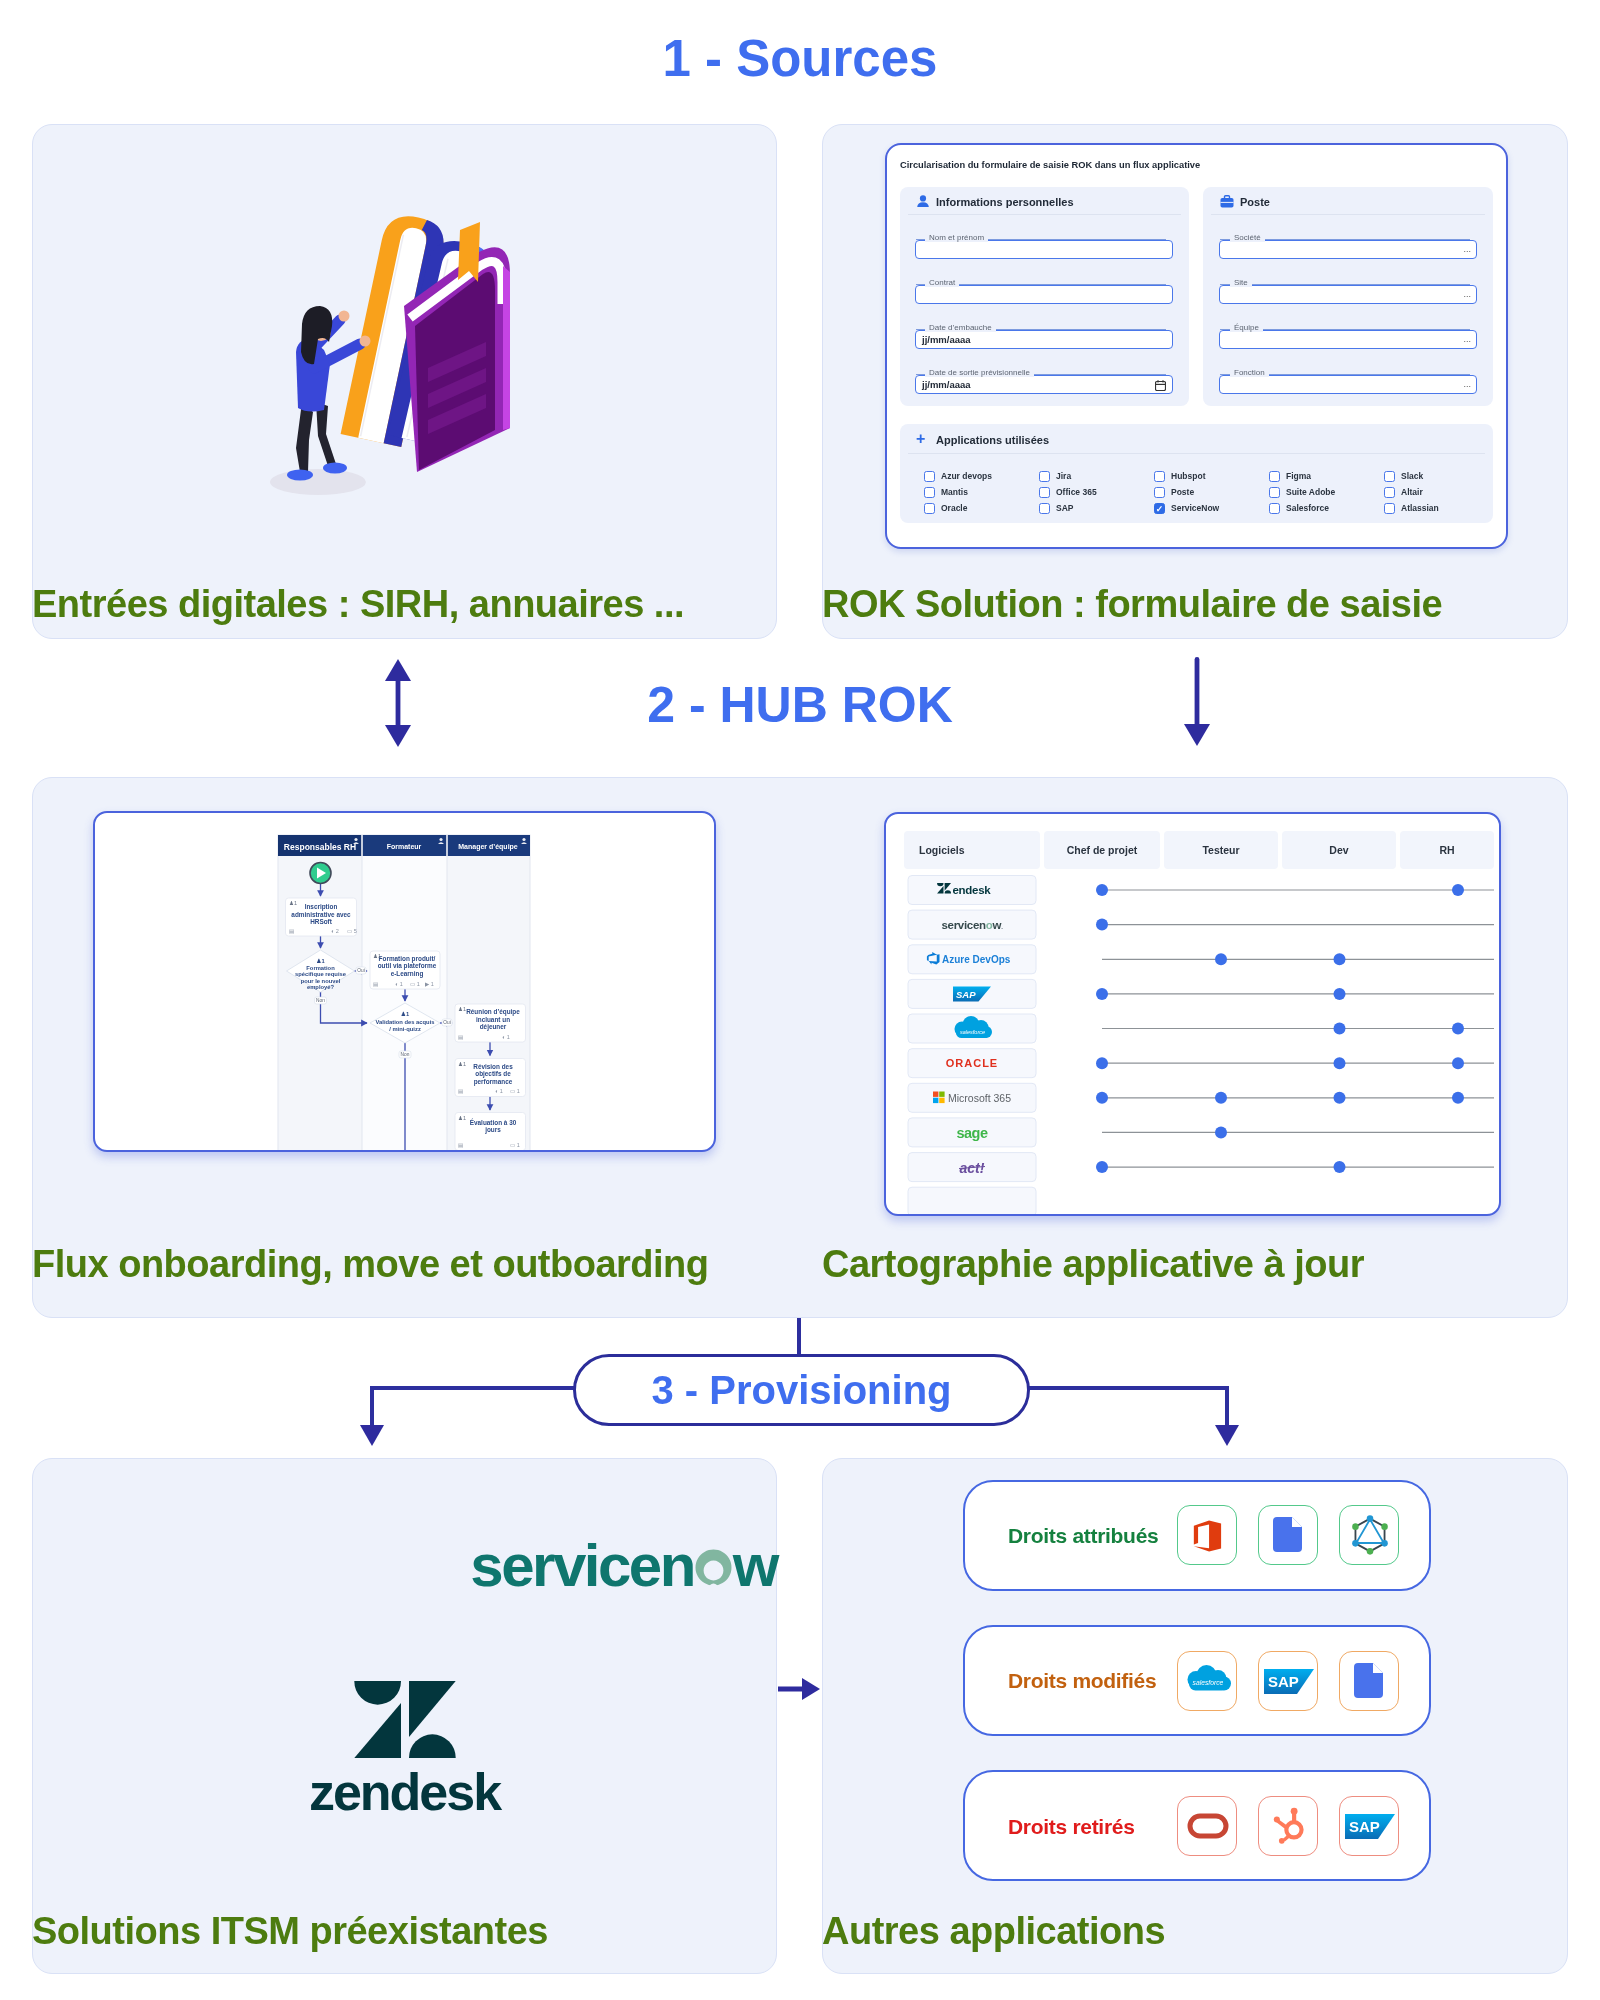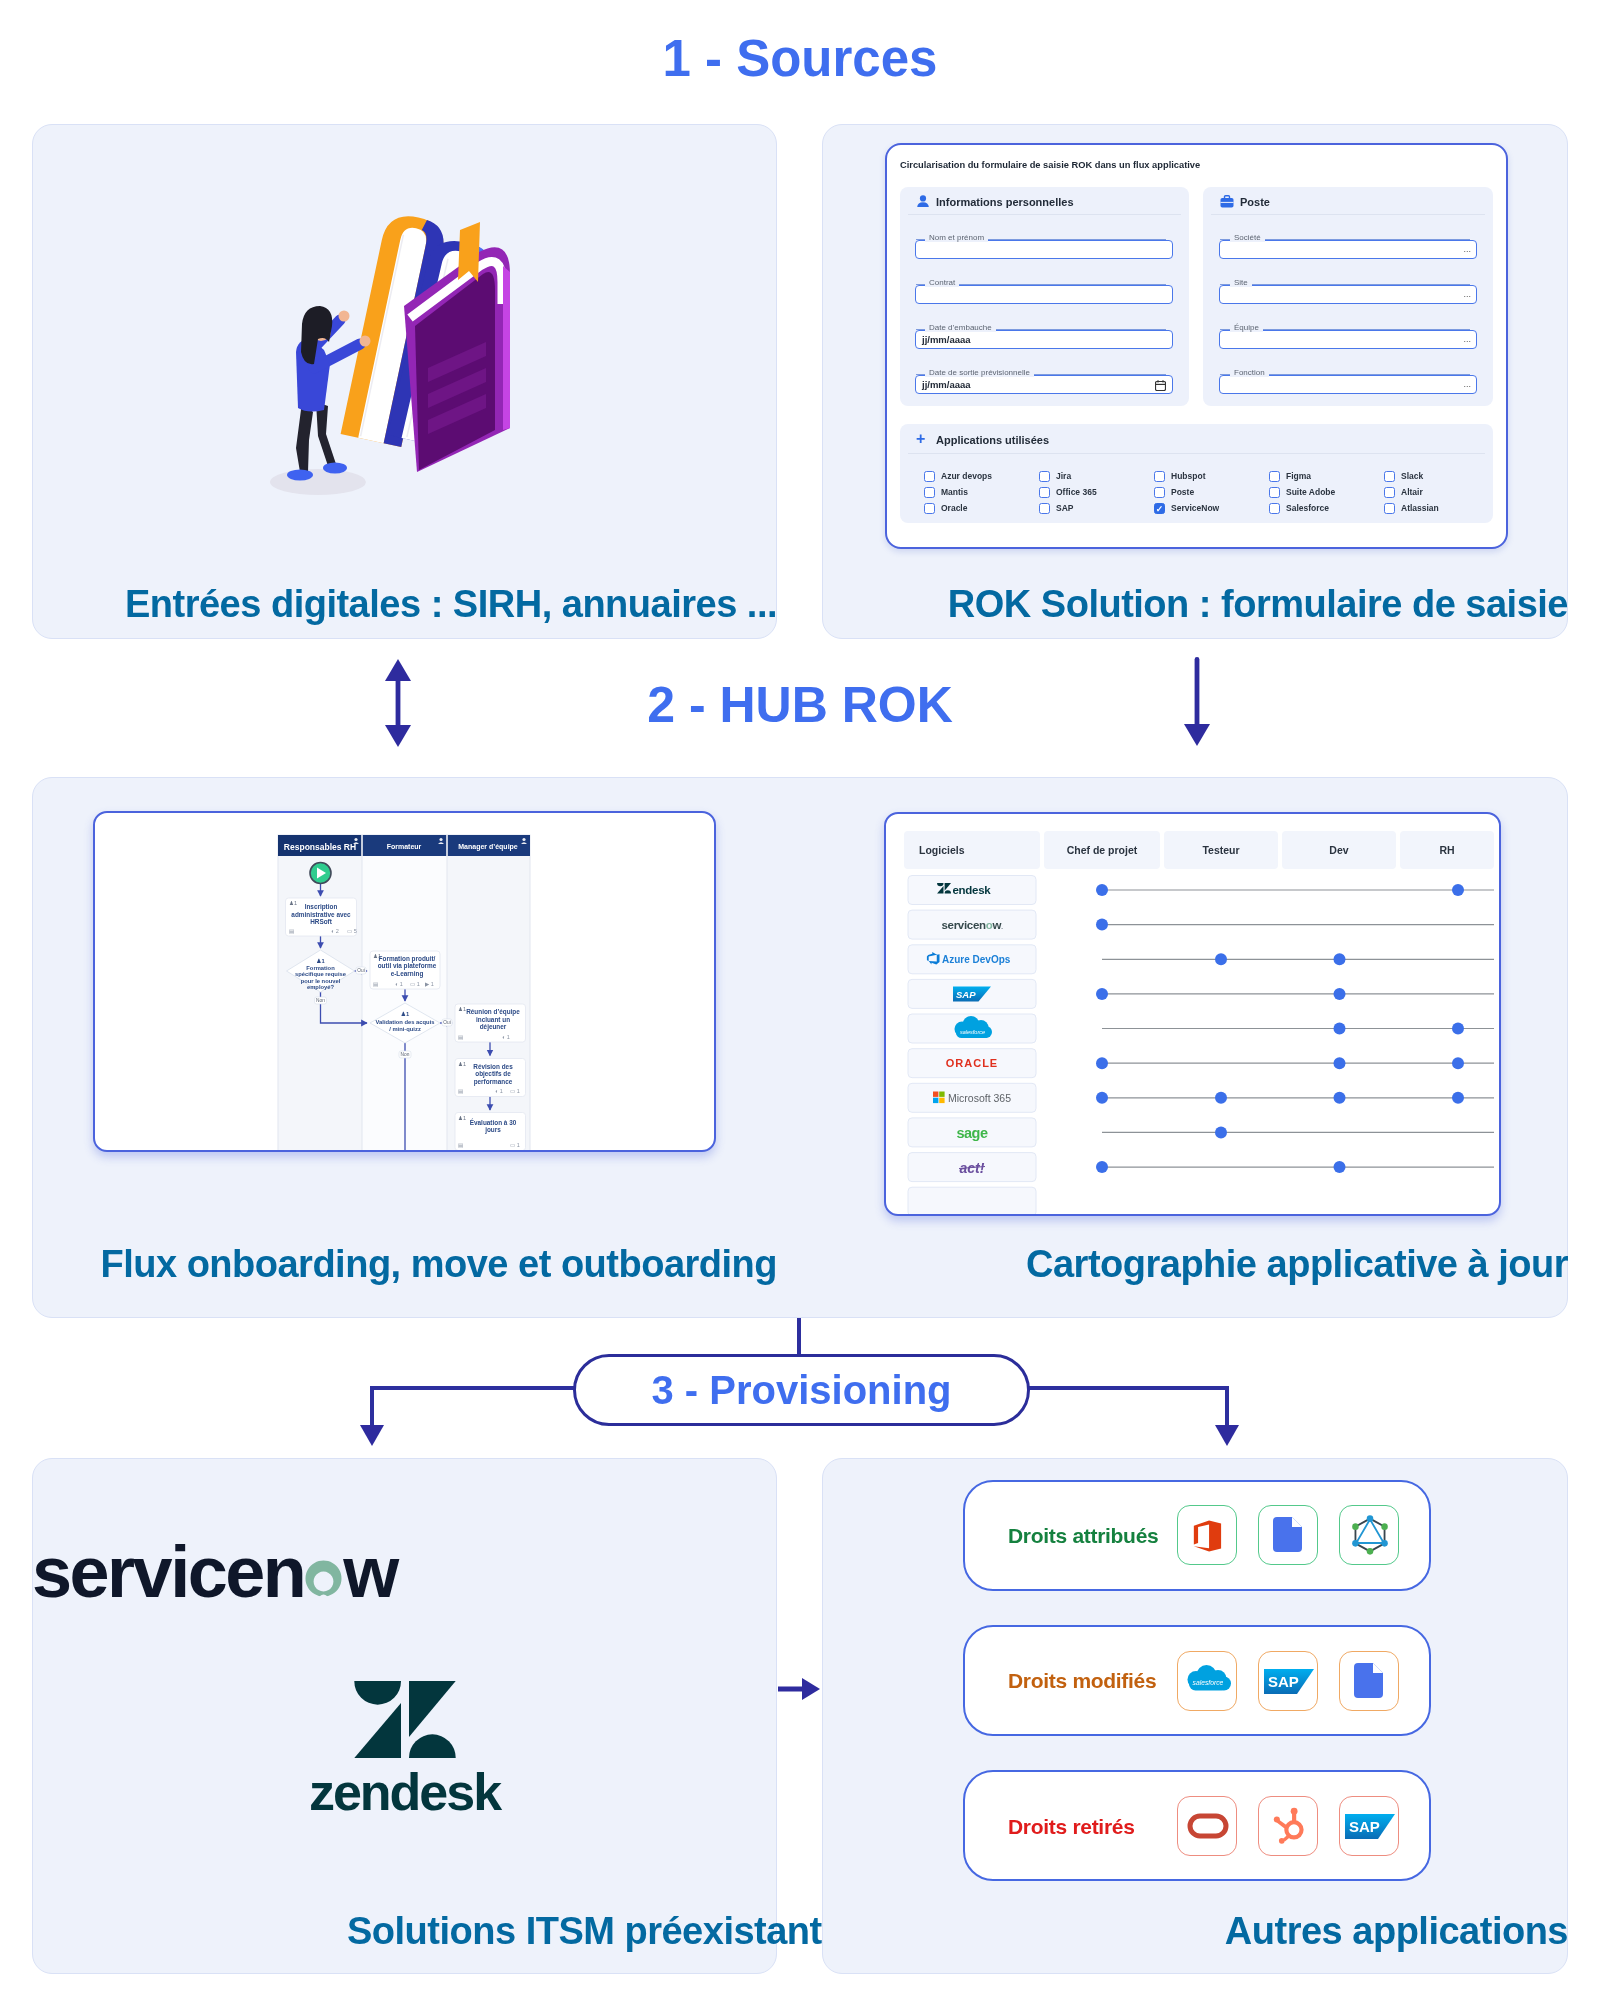--- a/index.html
+++ b/index.html
@@ -1,20 +1,20 @@
 <!DOCTYPE html>
 <html><head>
 <meta charset="utf-8">
 <style>
   * { margin:0; padding:0; box-sizing:border-box; }
   html,body { width:1600px; height:2000px; background:#ffffff;
     font-family:"Liberation Sans", sans-serif; position:relative; overflow:hidden; }
   .abs { position:absolute; }
   .card { position:absolute; background:#eef2fb; border:1px solid #d9e1f6; border-radius:20px; }
-  .cap { position:absolute; font-weight:bold; color:#0369a1; text-align:right;
+  .cap { position:absolute; font-weight:bold; color:#4d7c0f; text-align:left;
          font-size:38px; letter-spacing:-0.5px; }
   .bigtitle { position:absolute; font-weight:bold; color:#3f6eef; text-align:center;
          font-size:46px; }
   .ln { position:absolute; background:#2d2f9e; }
 </style>
 </head>
 <body>
 
 <div class="bigtitle" style="left:560px; top:29px; width:480px; font-size:51px;">1 - Sources</div>
 
@@ -463,22 +463,22 @@
 <svg class="abs" style="left:359px; top:1424px;" width="26" height="24">
   <polygon points="13,22 25,1 1,1" fill="#2e2b9e"></polygon>
 </svg>
 <div class="ln" style="left:1025px; top:1386px; width:204px; height:4px;"></div>
 <div class="ln" style="left:1225px; top:1386px; width:4px; height:44px;"></div>
 <svg class="abs" style="left:1214px; top:1424px;" width="26" height="24">
   <polygon points="13,22 25,1 1,1" fill="#2e2b9e"></polygon>
 </svg>
 
 <div class="card" style="left:32px; top:1458px; width:745px; height:516px;"></div>
-<div class="abs" style="left:32px; top:1531px; width:745px; text-align:left; font-weight:bold;
-     font-size:72px; letter-spacing:-2.5px; color:#0f172a;">
+<div class="abs" style="left:32px; top:1531px; width:745px; text-align:right; font-weight:bold;
+     font-size:60px; letter-spacing:-2.5px; color:#0f766e;">
   servicen<span style="display:inline-block; position:relative; width:39px; height:32px;"><svg width="39" height="46" viewBox="0 0 39 46" style="position:absolute; left:0; top:-6px;">
         <path fill-rule="evenodd" fill="#81b6a0" d="M19.5,1.5 A18,18 0 1 1 19.49,1.5 Z M19.5,12.6 A9.9,9.9 0 1 0 19.51,12.6 Z"></path>
         <path d="M12,46 L12,42.5 Q19.5,28.5 27,42.5 L27,46 Z" fill="#eef2fb"></path>
       </svg></span>w
 </div>
 <svg class="abs" style="left:354px; top:1681px;" width="102" height="77" viewBox="0 0 102 77">
   <g fill="#03363d">
     <path d="M0.3 0 H47 V0.3 A23.35 23.35 0 0 1 0.3 0.3 Z"></path>
     <path d="M47 22 V77 H0.3 Z"></path>
     <path d="M55 0 H101.7 L55 56 Z"></path>

